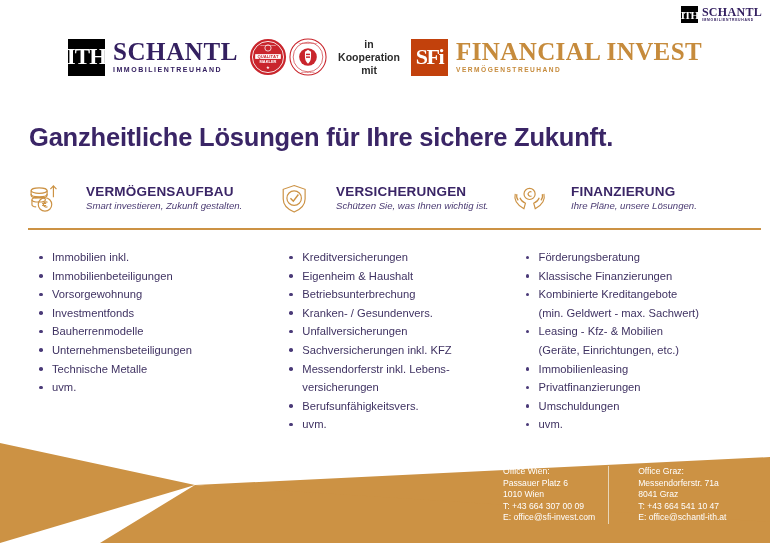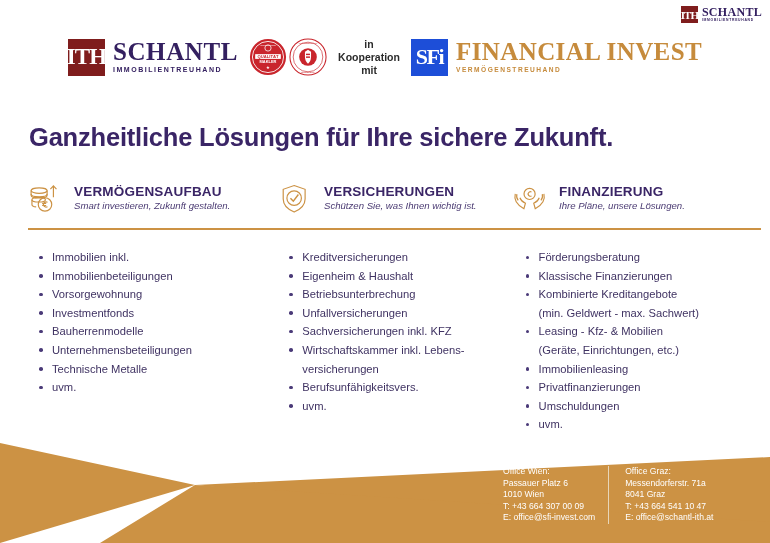--- a/index.html
+++ b/index.html
@@ -21,21 +21,21 @@
   
   .corner-logo {
     position: absolute;
     top: 6px;
     right: 8px;
     display: flex;
     align-items: center;
     gap: 4px;
   }
   .logo-mark {
-    background: #7f1d1d;
+    background: #000000;
     color: #ffffff;
     display: flex;
     align-items: center;
     justify-content: center;
     font-weight: bold;
     letter-spacing: -1px;
     font-family: "Liberation Serif", serif;
   }
   .corner-logo .logo-mark {
     width: 17px;
@@ -109,21 +109,21 @@
     text-align: center;
     line-height: 13px;
     width: 62px;
     font-weight: bold;
   }
 
   .brand-sfi { display: flex; align-items: center; gap: 8px; }
   .sfi-mark {
     width: 37px;
     height: 37px;
-    background: #1d4ed8;
+    background: #c2410c;
     color: #ffffff;
     display: flex;
     align-items: center;
     justify-content: center;
     font-family: "Liberation Serif", serif;
     font-weight: bold;
     font-size: 22px;
     letter-spacing: -1.5px;
   }
   .brand-sfi .b-name {
@@ -162,21 +162,21 @@
     top: 183px;
     left: 28px;
     width: 730px;
     display: flex;
   }
   .col { position: relative; }
   .col-1 { width: 250px; }
   .col-2 { width: 235px; }
   .col-3 { width: 245px; }
 
-  .col-head { display: flex; align-items: flex-start; gap: 12px; height: 38px; }
+  .col-head { display: flex; align-items: flex-start; gap: 24px; height: 38px; }
   .col-icon { width: 34px; height: 32px; flex: 0 0 34px; }
   .col-titles { padding-top: 1px; }
   .col-title {
     font-size: 13.5px;
     font-weight: bold;
     color: #3a2566;
     letter-spacing: 0.2px;
     line-height: 15px;
     display: block;
     white-space: nowrap;
@@ -251,21 +251,21 @@
     justify-content: center;
   }
   .office {
     font-size: 8.6px;
     color: #ffffff;
     line-height: 11.6px;
     white-space: nowrap;
   }
   .office .ln { display: block; }
   .office-wien { padding-right: 13px; }
-  .office-graz { padding-left: 16px; border-left: 1px solid #e8d6b8; }
+  .office-graz { padding-left: 29px; border-left: 1px solid #e8d6b8; }
 </style>
 </head>
 <body>
 
 <div id="page">
 
   <div class="corner-logo">
     <span class="logo-mark">ITH</span>
     <span class="logo-text">
       <span class="l1">SCHANTL</span>
@@ -395,23 +395,24 @@
         <li><span>Investmentfonds</span></li>
         <li><span>Bauherrenmodelle</span></li>
         <li><span>Unternehmensbeteiligungen</span></li>
         <li><span>Technische Metalle</span></li>
         <li><span>uvm.</span></li>
       </ul>
     <ul class="blist blist-2">
         <li><span>Kreditversicherungen</span></li>
         <li><span>Eigenheim &amp; Haushalt</span></li>
         <li><span>Betriebsunterbrechung</span></li>
+        <li><span>Kranken- / Gesundenvers.</span></li>
         <li><span>Unfallversicherungen</span></li>
         <li><span>Sachversicherungen inkl. KFZ</span></li>
-        <li><span>Wirtschaftskammer inkl. Lebens-</span><span class="cont">versicherungen</span></li>
+        <li><span>Messendorferstr inkl. Lebens-</span><span class="cont">versicherungen</span></li>
         <li><span>Berufsunfähigkeitsvers.</span></li>
         <li><span>uvm.</span></li>
       </ul>
     <ul class="blist blist-3">
         <li><span>Förderungsberatung</span></li>
         <li><span>Klassische Finanzierungen</span></li>
         <li><span>Kombinierte Kreditangebote</span><span class="cont">(min. Geldwert - max. Sachwert)</span></li>
         <li><span>Leasing - Kfz- &amp; Mobilien</span><span class="cont">(Geräte, Einrichtungen, etc.)</span></li>
         <li><span>Immobilienleasing</span></li>
         <li><span>Privatfinanzierungen</span></li>

